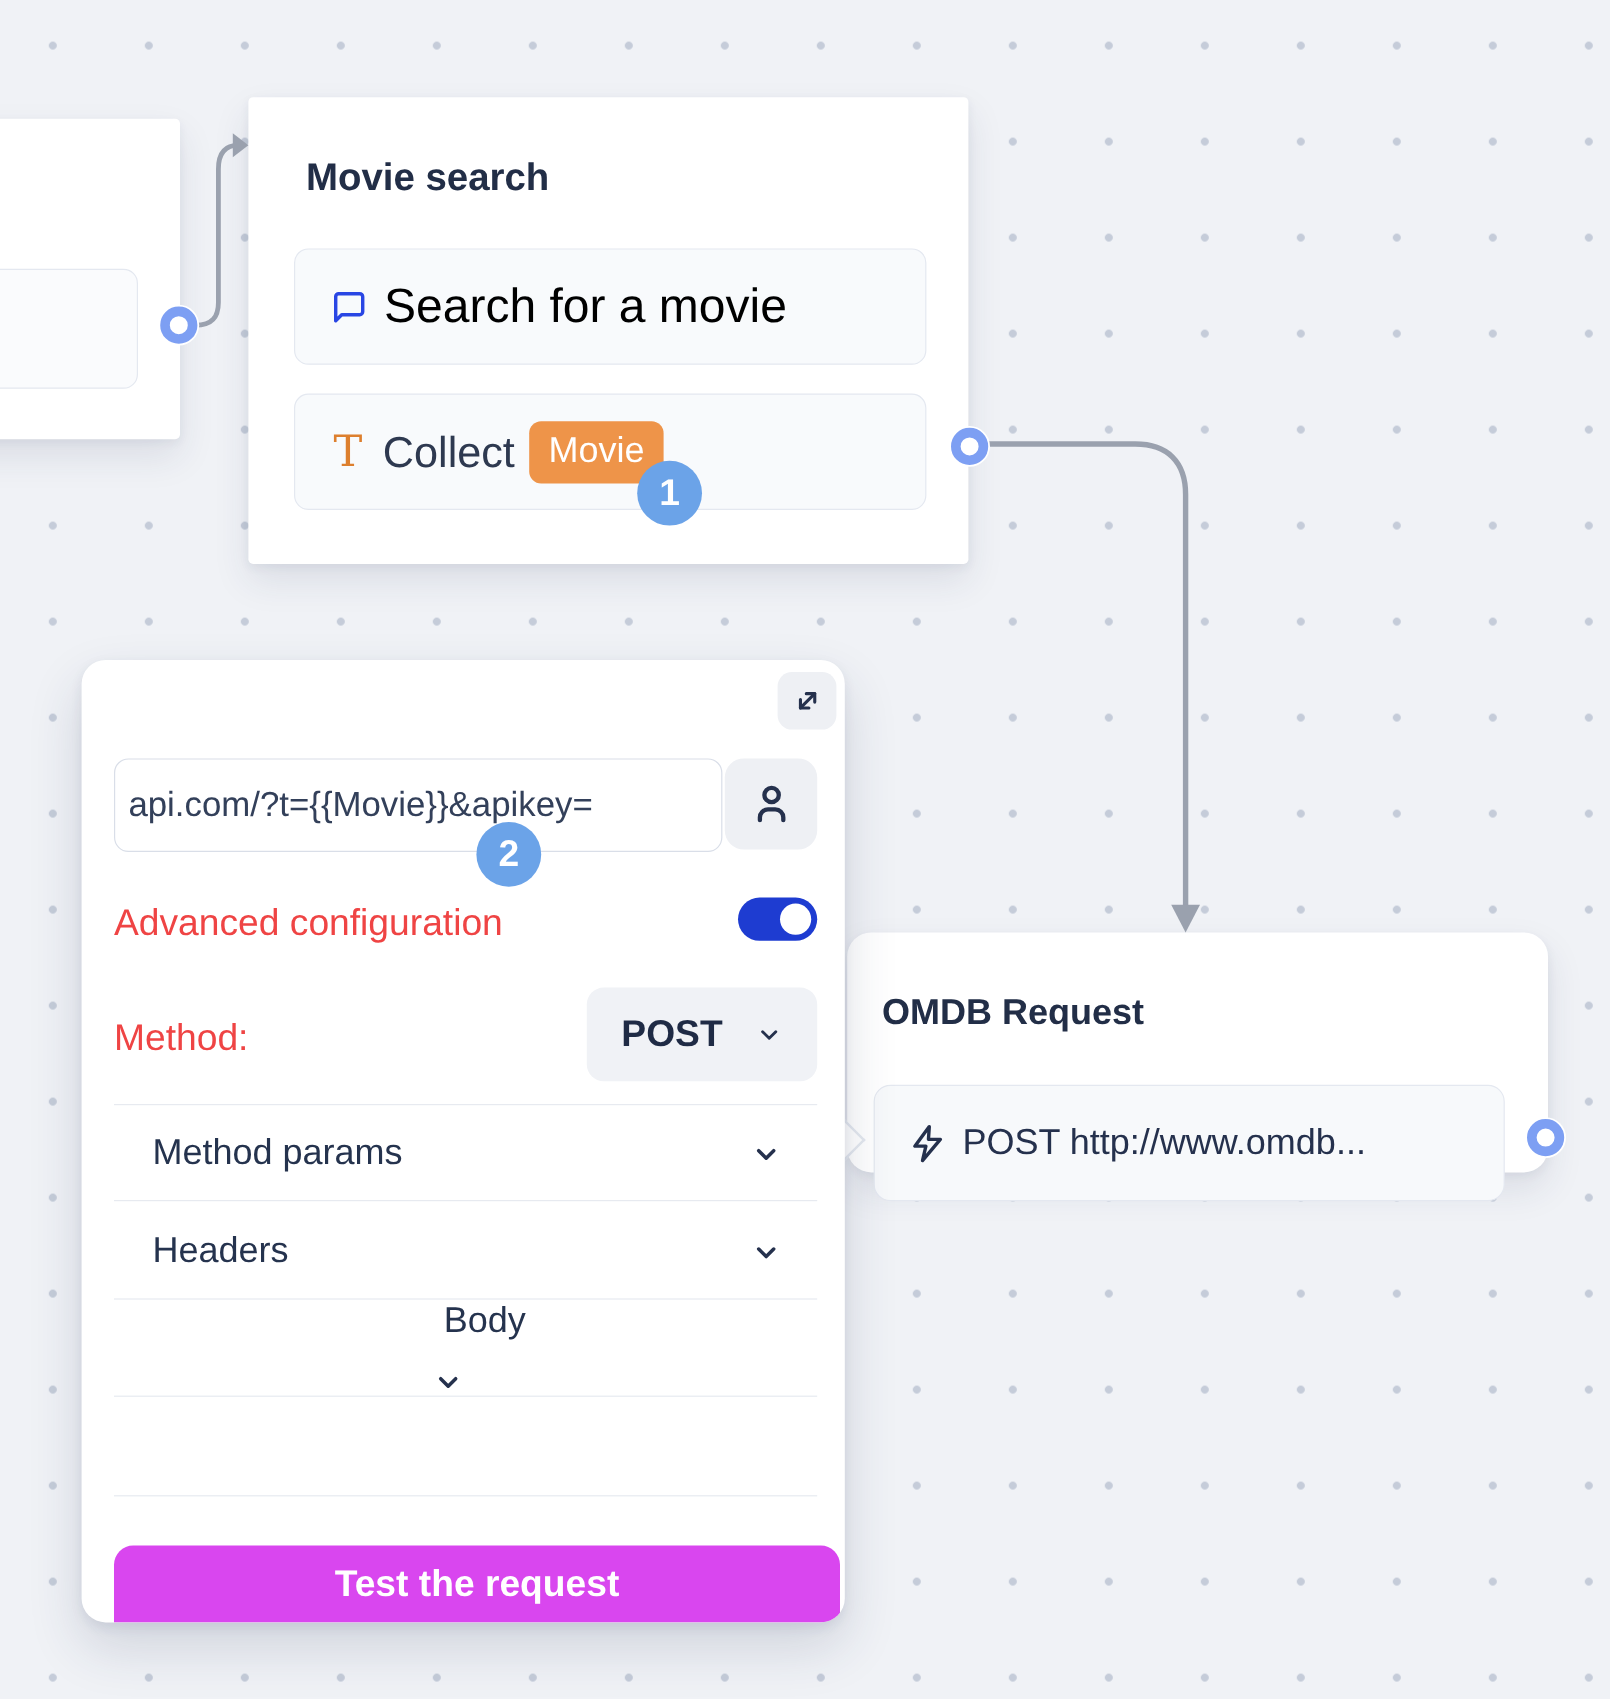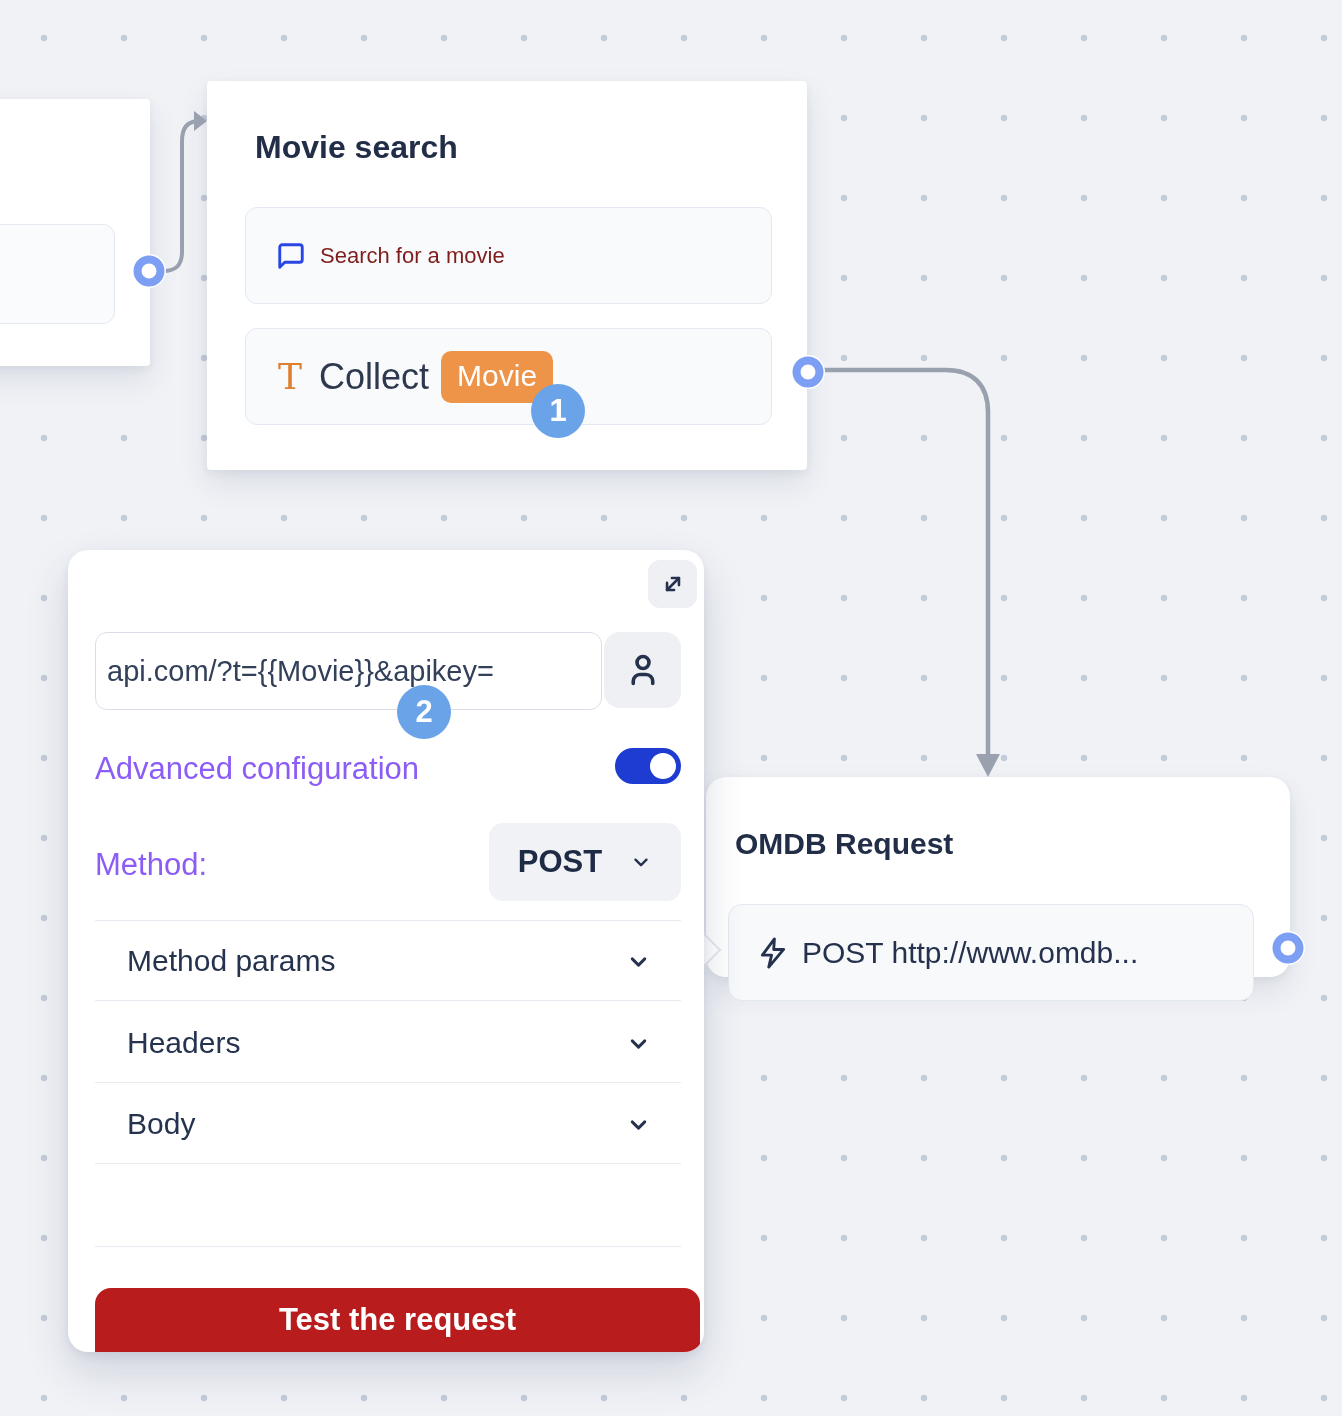--- a/index.html
+++ b/index.html
@@ -41,40 +41,40 @@
     display:flex;align-items:center;justify-content:center;cursor:pointer;
   }
   .url-field{
     position:absolute;left:27px;top:82px;width:505px;height:76px;background:#fff;
     border:1.5px solid #d9dee8;border-radius:12px;display:flex;align-items:center;
     overflow:hidden;
   }
   .url-field span{
     font-size:29px;color:#33405a;white-space:nowrap;padding-left:22px;margin-left:-11px;
   }
-  .panel-label{font-size:31px;color:#8b5cf6;}
+  .panel-label{font-size:31px;color:#ef4444;}
   .toggle{
     position:absolute;left:547px;top:198px;width:66px;height:36px;border-radius:18px;
     background:#1e3cd1;cursor:pointer;
   }
   .toggle .knob{position:absolute;right:5px;top:5px;width:26px;height:26px;border-radius:50%;background:#fff;}
   .method-btn{
     position:absolute;left:421px;top:273px;width:192px;height:78px;border-radius:14px;
     background:#f0f2f6;display:flex;align-items:center;justify-content:center;gap:28px;
     font-size:31px;font-weight:600;color:#1f2b45;cursor:pointer;
   }
   .divider{position:absolute;left:27px;width:586px;height:0;border-top:1.5px solid #e7eaf0;}
   .section-row{
     position:absolute;left:27px;width:586px;height:80px;display:flex;align-items:center;
     justify-content:space-between;padding:0;cursor:pointer;
   }
   .section-row .lbl{font-size:30px;color:#25334e;margin-left:32px;}
   .section-row .chev{margin-right:30px;display:flex;}
   .primary-btn{
-    position:absolute;left:27px;top:738px;width:605px;height:64px;background:#b91c1c;
+    position:absolute;left:27px;top:738px;width:605px;height:64px;background:#d946ef;
     border:none;border-radius:16px 16px 0 0;color:#fff;font-size:31px;font-weight:600;
     font-family:inherit;cursor:pointer;
   }
   
   .in-caret{
     position:absolute;left:-16px;top:160px;width:24px;height:24px;background:#fff;
     border-top:2px solid #e4e8ef;border-right:2px solid #e4e8ef;transform:rotate(45deg);
   }
 </style>
 </head>
@@ -86,21 +86,21 @@
 
 <div class="card" style="left:207px;top:81px;width:600px;height:389px;">
   <div class="node-title" style="left:48px;top:48px;font-size:32px;">Movie search</div>
 
   <div class="node-item" style="left:38px;top:126px;width:525px;height:95px;">
     <span style="margin-left:30px;display:flex;">
       <svg width="30" height="32" viewBox="0 0 24 24" fill="none" stroke="#2946e4" stroke-width="2.3" stroke-linecap="round" stroke-linejoin="round">
         <path d="M21 15a2 2 0 0 1-2 2H7l-4 4V5a2 2 0 0 1 2-2h14a2 2 0 0 1 2 2z"></path>
       </svg>
     </span>
-    <span style="margin-left:14px;font-size:22px;color:#7f1d1d;text-align:right;">Search for a movie</span>
+    <span style="margin-left:14px;font-size:40px;color:#000000;text-align:right;">Search for a movie</span>
   </div>
 
   <div class="node-item" style="left:38px;top:247px;width:525px;height:95px;">
     <span style="margin-left:32px;font-family:'DejaVu Serif',serif;font-size:36px;line-height:36px;color:#dd7f2e;">T</span>
     <span style="margin-left:17px;font-size:36px;color:#2e3950;">Collect</span>
     <span class="variable-chip" style="margin-left:12px;">Movie</span>
   </div>
 
   <div class="num-badge" style="left:324px;top:303px;">1</div>
 </div>
@@ -201,21 +201,21 @@
   <div class="section-row" style="top:453px;">
     <span class="lbl">Headers</span>
     <span class="chev">
       <svg width="25" height="25" viewBox="0 0 24 24" fill="none" stroke="#25314d" stroke-width="2.8" stroke-linecap="round" stroke-linejoin="round">
           <polyline points="6,9.5 12,15.5 18,9.5"></polyline>
         </svg>
     </span>
   </div>
   <div class="divider" style="top:532px;"></div>
 
-  <div class="section-row" style="top:534px;">
+  <div class="section-row" style="top:534px;flex-direction:column;">
     <span class="lbl">Body</span>
     <span class="chev">
       <svg width="25" height="25" viewBox="0 0 24 24" fill="none" stroke="#25314d" stroke-width="2.8" stroke-linecap="round" stroke-linejoin="round">
           <polyline points="6,9.5 12,15.5 18,9.5"></polyline>
         </svg>
     </span>
   </div>
   <div class="divider" style="top:613px;"></div>
 
   <div class="divider" style="top:696px;"></div>

